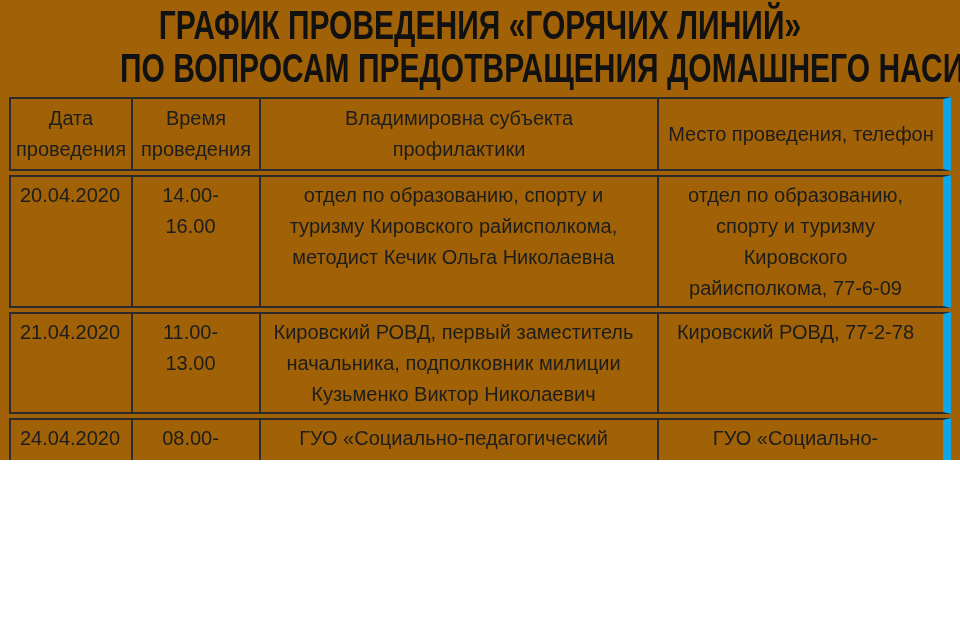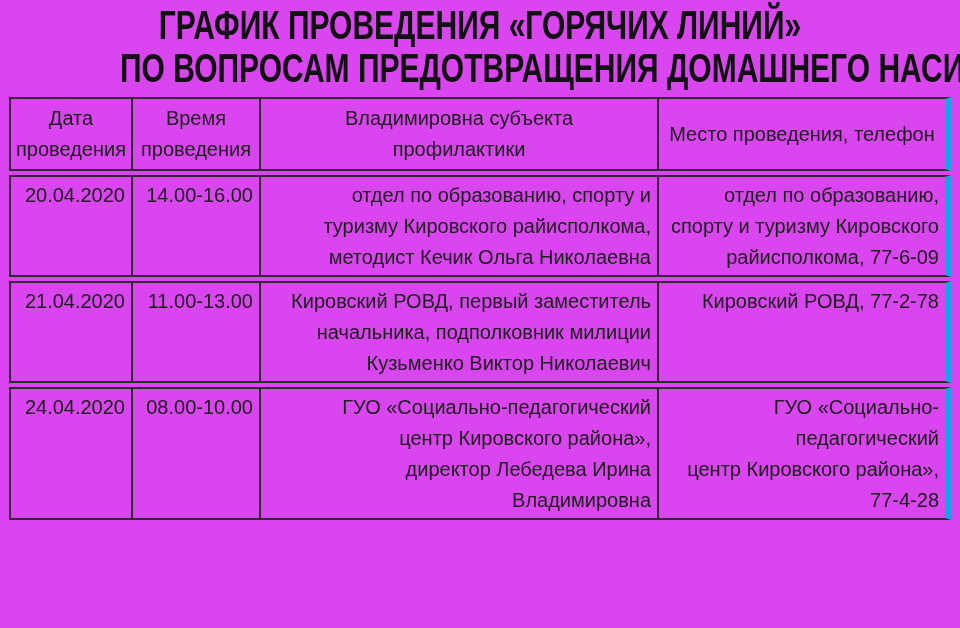--- a/index.html
+++ b/index.html
@@ -6,22 +6,22 @@
     margin: 0;
     padding: 0;
     background: #ffffff;
     width: 960px;
     overflow-x: hidden;
     font-family: "Liberation Sans", "DejaVu Sans", sans-serif;
     color: #1d1d1d;
   }
   .page {
     width: 960px;
-    height: 628px;
-    background: #d946ef;
+    height: 460px;
+    background: #a16207;
     padding-top: 4px;
     box-sizing: border-box;
   }
   
   .doc-title {
     margin: 0 0 3px 0;
   }
   .title-line {
     display: block;
     text-align: center;
@@ -52,32 +52,32 @@
   td, th {
     border-top: 2px solid #2b2b2b;
     border-bottom: 2px solid #2b2b2b;
     border-left: 2px solid #2b2b2b;
     box-sizing: border-box;
     white-space: pre-line;
     overflow: hidden;
     font-weight: 400;
   }
   td:last-child, th:last-child {
-    border-right: 6px solid #0ea5e9;
+    border-right: 8px solid #0ea5e9;
   }
   thead th {
     height: 60px;
     vertical-align: middle;
     text-align: center;
     padding: 4px 4px;
   }
   tbody td {
     vertical-align: top;
-    text-align: right;
-    padding: 3px 6px 2px 9px;
+    text-align: center;
+    padding: 3px 20px 2px 9px;
     margin-left: 24px;
   }
   tr.row-sm td { height: 78px; }
   tr.row-md td { height: 82px; }
   tr.row-lg td { height: 100px; }
 </style>
 </head>
 <body>
 
 <div class="page">

